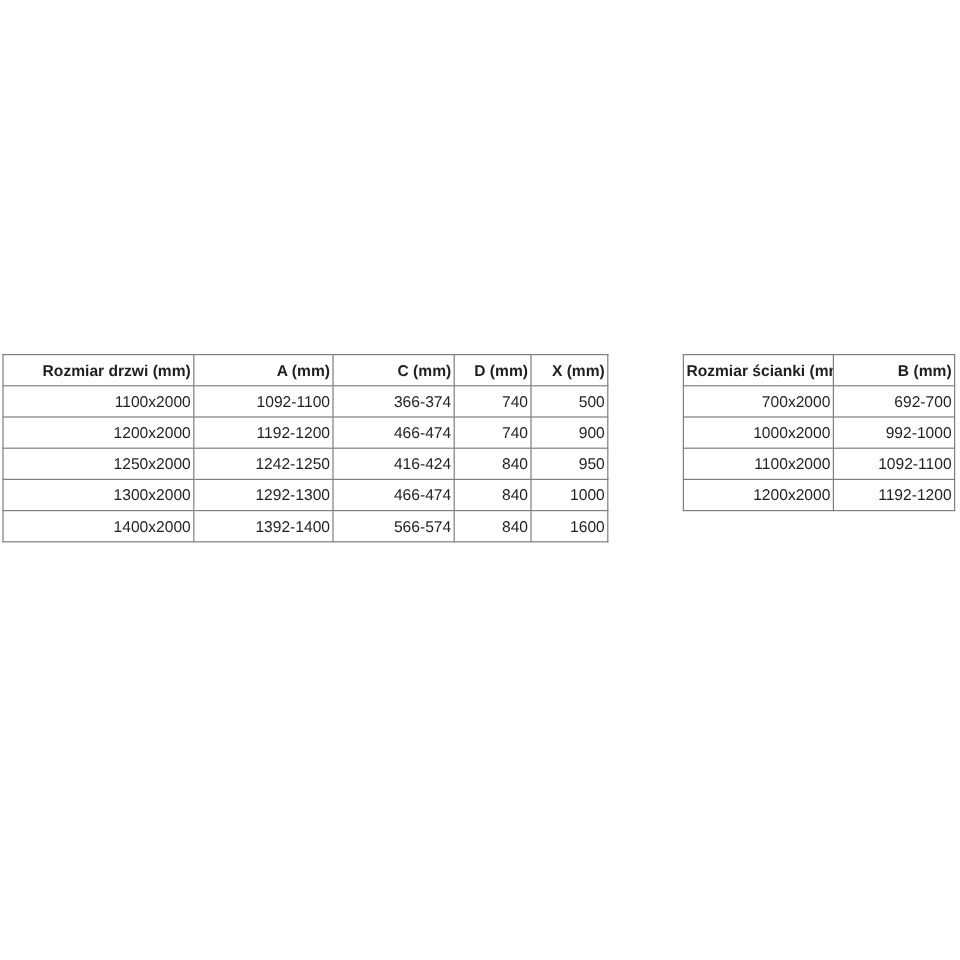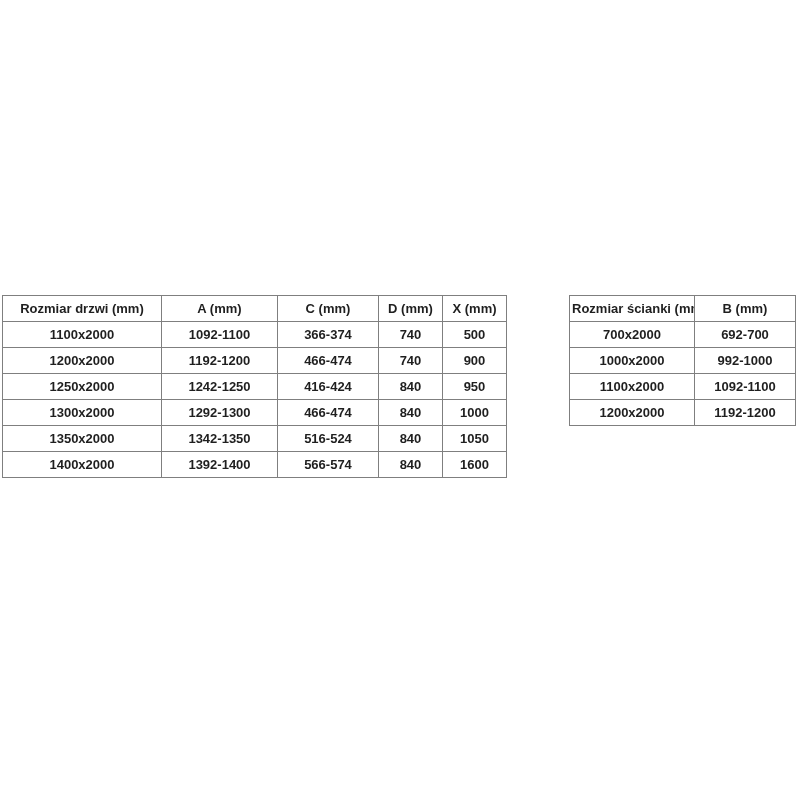--- a/index.html
+++ b/index.html
@@ -21,32 +21,32 @@
     position: absolute;
     border-collapse: collapse;
     table-layout: fixed;
     color: var(--text, #1f1f1f);
     font-size: 13px;
     line-height: 1;
   }
   table.spec-table th,
   table.spec-table td {
     border: 1px solid var(--border, #7f7f7f);
-    text-align: center;
+    text-align: right;
     vertical-align: middle;
     height: 25px;
     padding: 0 2px;
     overflow: hidden;
     white-space: nowrap;
   }
   table.spec-table th {
     font-weight: bold;
   }
   table.spec-table td {
-    font-weight: bold;
+    font-weight: normal;
   }
   #door-table {
     left: 2px;
     top: 295px;
     width: 504px;
   }
   #wall-table {
     left: 569px;
     top: 295px;
     width: 226px;
@@ -97,27 +97,20 @@
         <td>950</td>
       </tr>
       <tr>
         <td>1300x2000</td>
         <td>1292-1300</td>
         <td>466-474</td>
         <td>840</td>
         <td>1000</td>
       </tr>
       <tr>
-        <td>1350x2000</td>
-        <td>1342-1350</td>
-        <td>516-524</td>
-        <td>840</td>
-        <td>1050</td>
-      </tr>
-      <tr>
         <td>1400x2000</td>
         <td>1392-1400</td>
         <td>566-574</td>
         <td>840</td>
         <td>1600</td>
       </tr>
     </tbody>
   </table>
 
   <table id="wall-table" class="spec-table">

